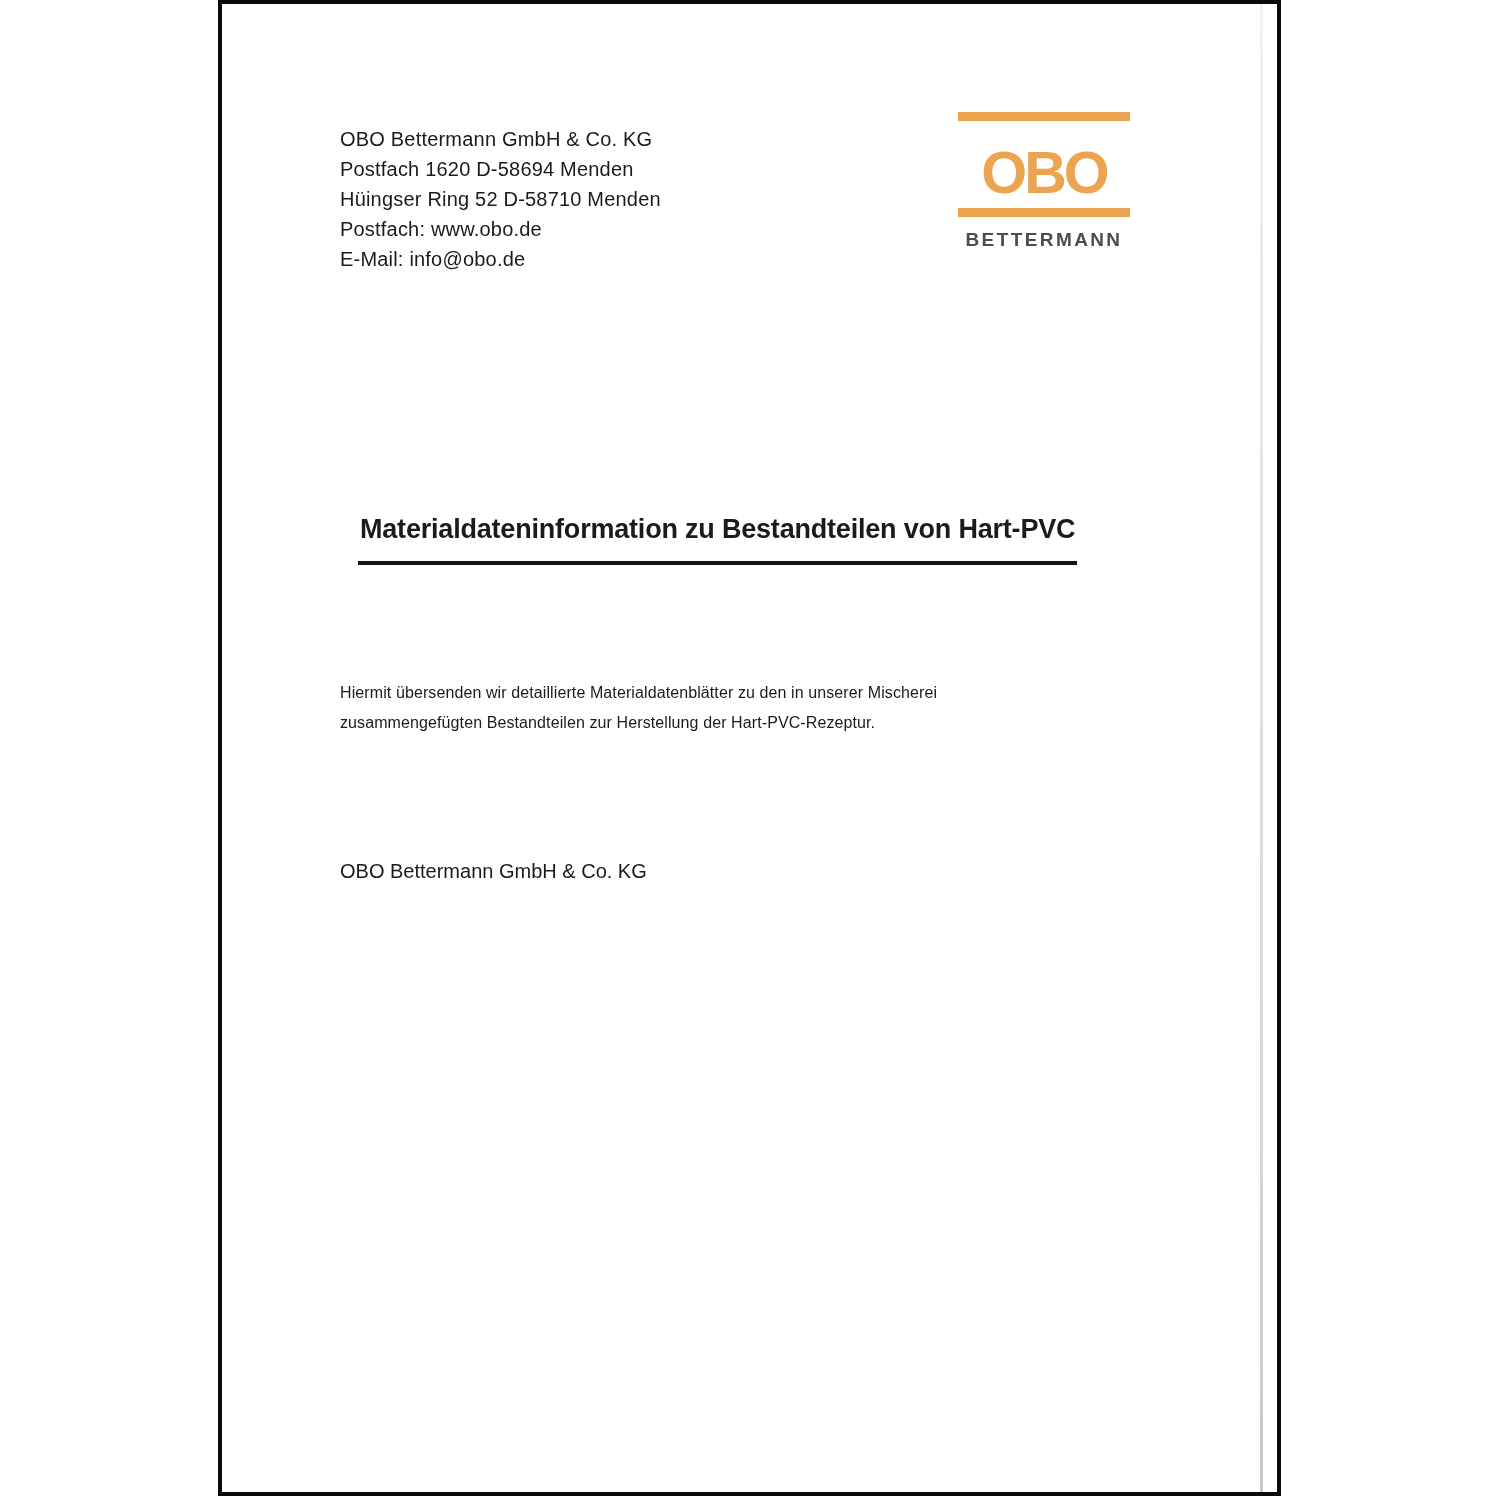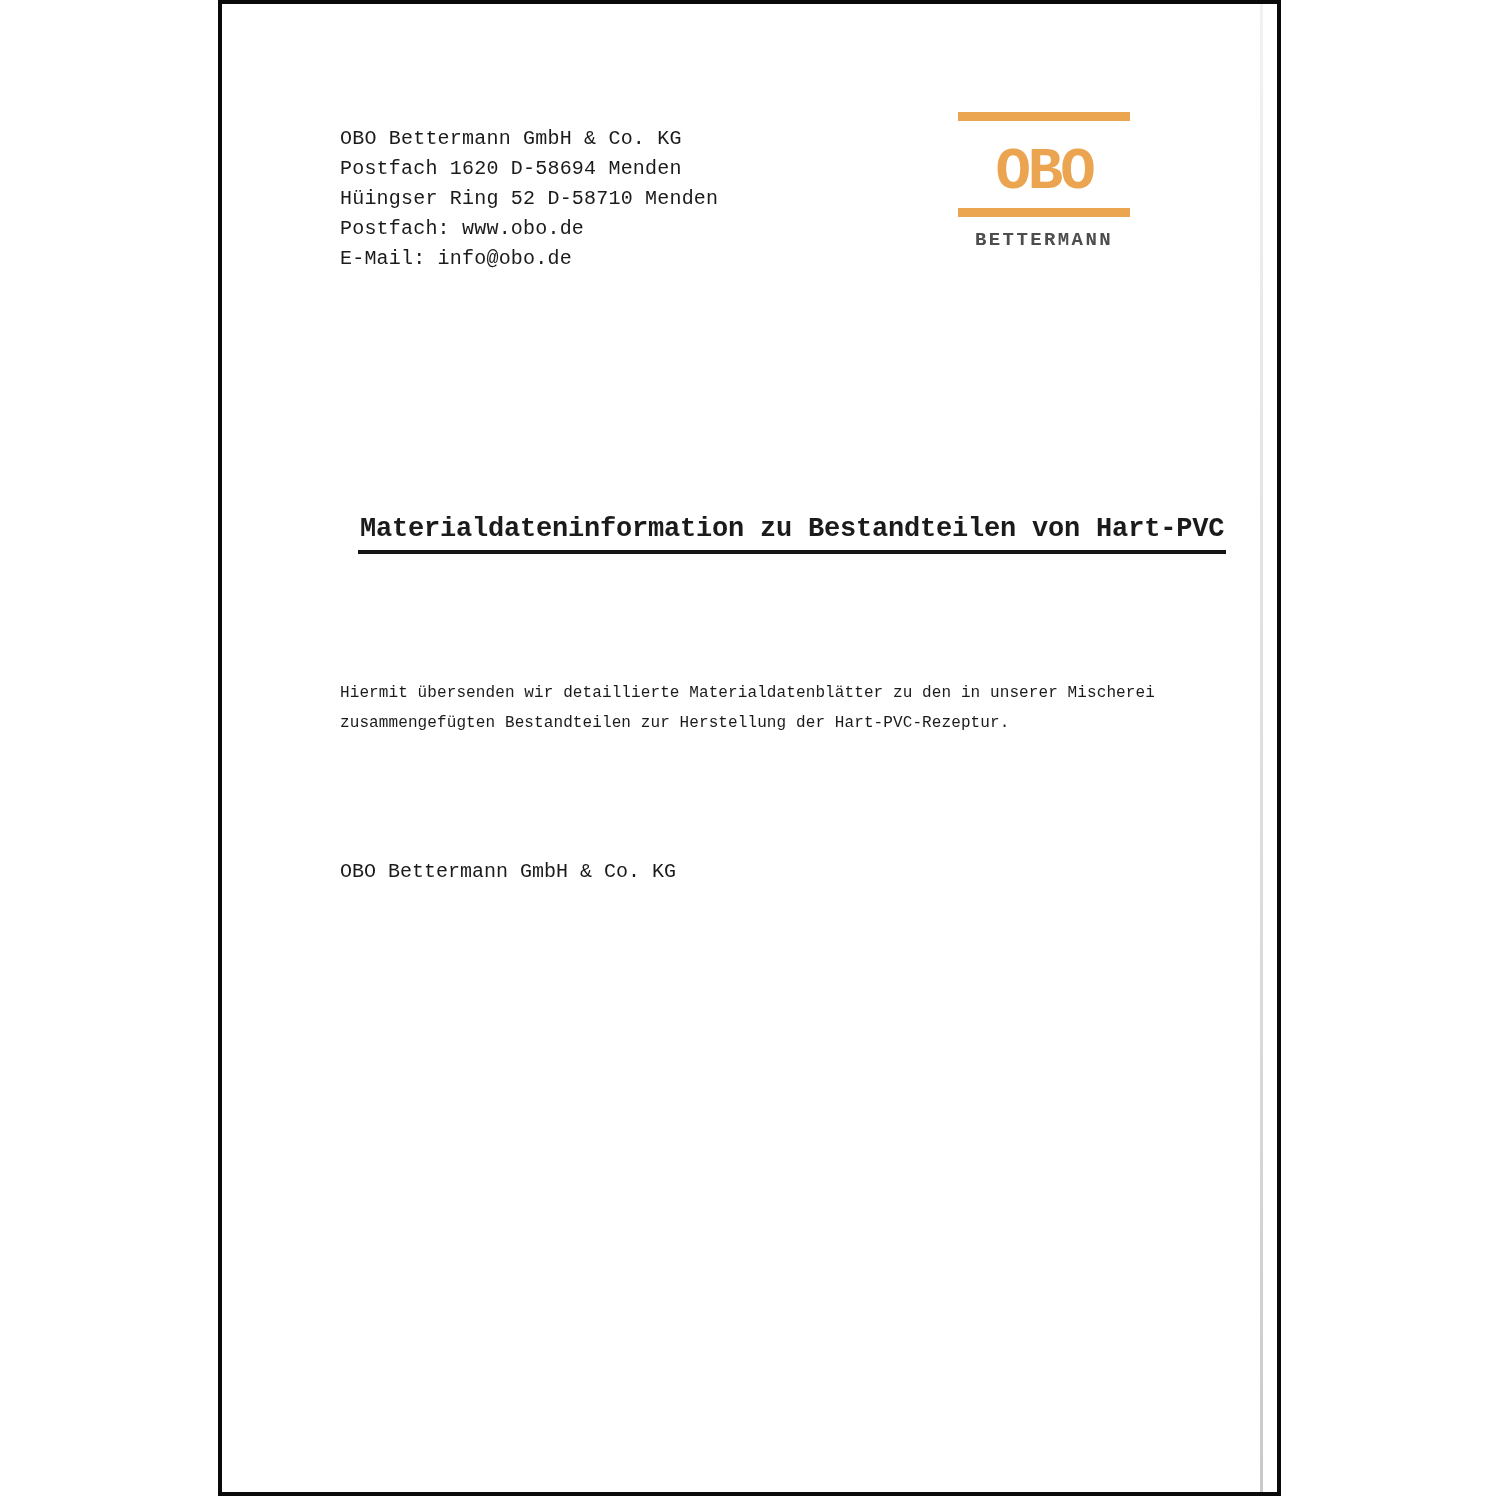--- a/index.html
+++ b/index.html
@@ -18,21 +18,20 @@
 
   
   .page {
     position: absolute;
     left: 218px;
     top: 0px;
     width: 1063px;
     height: 1496px;
     background: #ffffff;
     border: 4px solid var(--page-border, #0a0a0a);
-    font-family: Liberation Mono, monospace;
   }
 
   
   .scan-line {
     position: absolute;
     top: 0;
     right: 14px;
     width: 3px;
     height: 100%;
     background: linear-gradient(to bottom, #f2f2f2 0%, #e3e3e3 35%, #d7d7d7 75%, #c9c9c9 100%);
@@ -83,21 +82,21 @@
   
   .doc-title {
     position: absolute;
     left: 136px;
     top: 510px;
     font-size: 27px;
     font-weight: bold;
     letter-spacing: -0.2px;
     white-space: nowrap;
     border-bottom: 4px solid #151515;
-    padding: 0 2px 6px 2px;
+    padding: 0 2px 16px 2px;
   }
 
   
   .body-par {
     position: absolute;
     left: 118px;
     top: 674px;
     font-size: 16px;
     line-height: 30px;
     letter-spacing: 0.1px;

